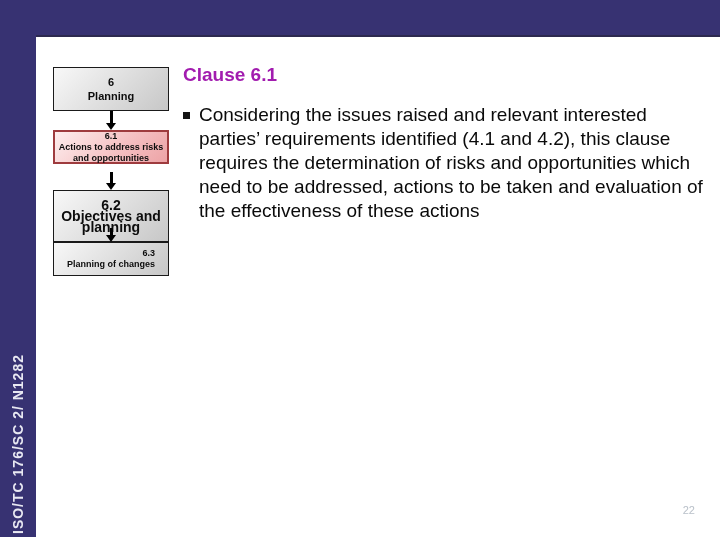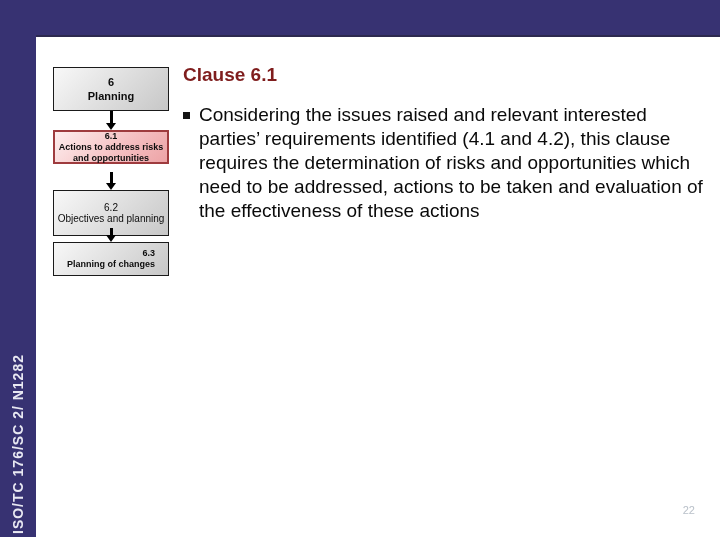--- a/index.html
+++ b/index.html
@@ -37,41 +37,41 @@
     text-align: center; white-space: pre-line; color: #0d0d0d;
     background: linear-gradient(135deg, #f8f8f8 0%, #e2e2e2 45%, #c7c7c7 100%);
     border: 1.5px solid #1a1a1a;
   }
   .box-1 { top: 67px;  height: 44px; font-size: 11px; font-weight: bold; line-height: 14px; }
   .box-2 {
     top: 130px; height: 34px; font-size: 9px; font-weight: bold; line-height: 11px;
     background: linear-gradient(135deg, #fdeeee 0%, #f6c6c8 50%, #eda3a6 100%);
     border: 2px solid #9e3b3e;
   }
-  .box-3 { top: 190px; height: 46px; font-size: 10px; font-weight: normal; line-height: 11px; }
+  .box-3 { top: 190px; height: 52px; font-size: 14px; font-weight: bold; line-height: 11px; }
   .box-4 { top: 242px; height: 34px; font-size: 9px; font-weight: bold; line-height: 11px; text-align: right; }
 
   .fc-arrow {
     position: absolute; left: 104px; width: 14px;
     display: flex; flex-direction: column; align-items: center;
   }
   .arrow-1 { top: 111px; height: 19px; }
   .arrow-2 { top: 172px; height: 18px; }
   .arrow-3 { top: 228px; height: 14px; }
   .fc-arrow .stem { width: 3px; background: #000; flex: 1; }
   .fc-arrow .head {
     width: 0; height: 0;
     border-left: 5px solid transparent; border-right: 5px solid transparent;
     border-top: 7px solid #000;
   }
 
   
   .title {
     position: absolute; left: 183px; top: 64px;
-    font-size: 19px; font-weight: bold; color: #7f1d1d;
+    font-size: 19px; font-weight: bold; color: #a21caf;
   }
   .bullet-row {
     position: absolute; left: 183px; top: 103px; width: 520px;
     display: flex; gap: 9px;
   }
   .bullet-square {
     flex: none; width: 7px; height: 7px; background: #141414; margin-top: 9px;
   }
   .bullet-text {
     font-size: 19px; line-height: 24px; color: #0a0a0a;

